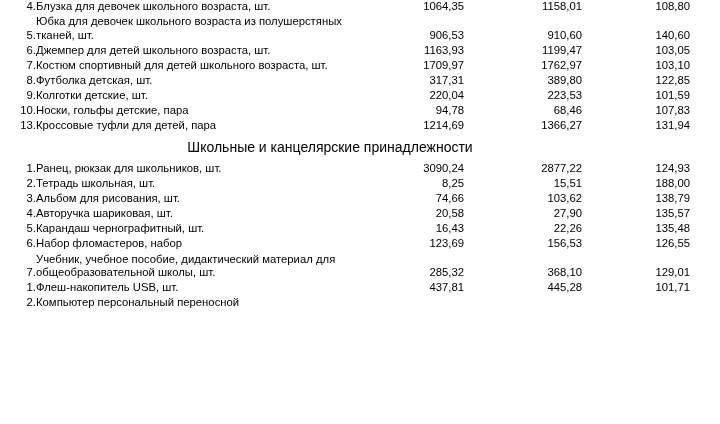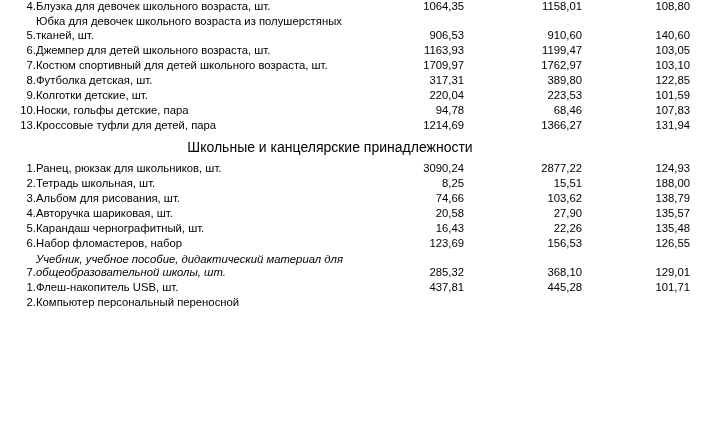--- a/index.html
+++ b/index.html
@@ -72,21 +72,20 @@
     display: block;
     text-align: center;
     padding-right: 60px;
   }
   
   tr.clipped td {
     padding-top: 0;
   }
   .indent-name {
     padding-left: 14px;
-    font-style: italic;
   }
 </style>
 </head>
 <body>
 
 <div class="page">
   <table class="data">
     <colgroup>
       <col class="c-num">
       <col class="c-name">

